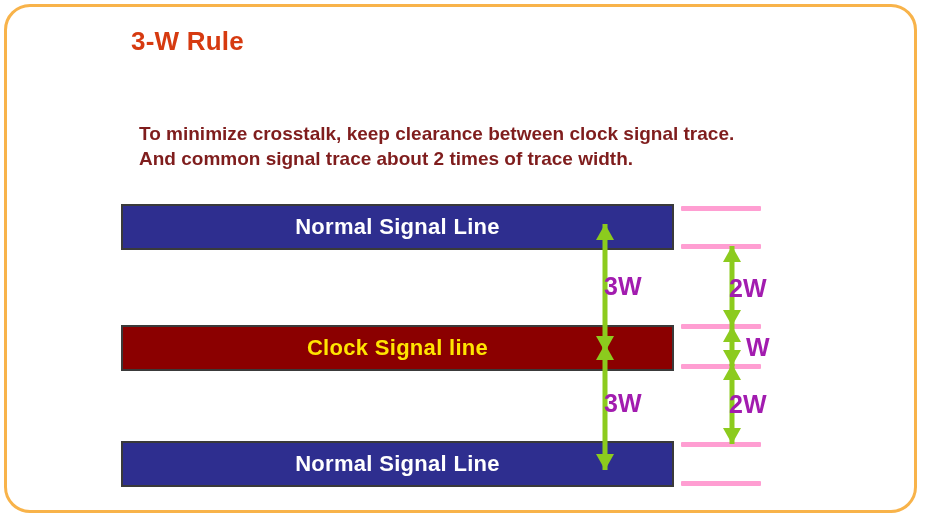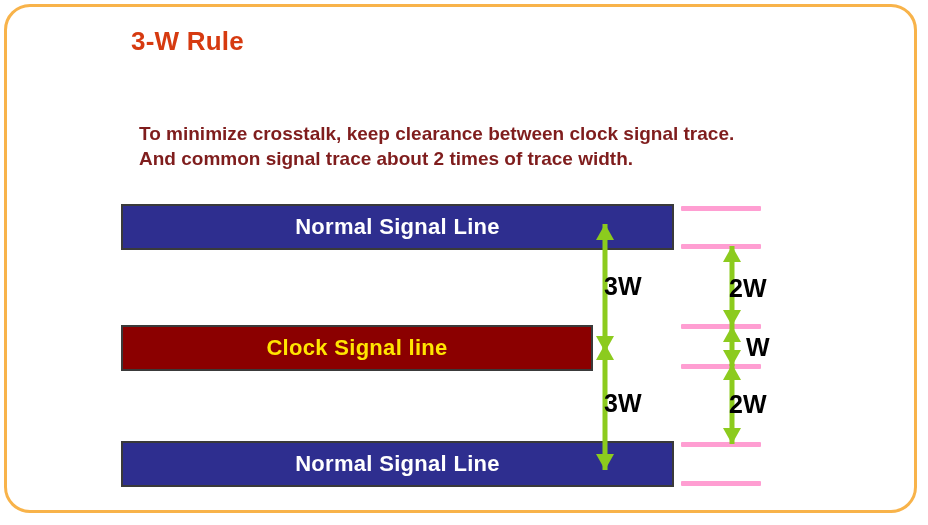--- a/index.html
+++ b/index.html
@@ -72,21 +72,21 @@
   .pink-line {
     position: absolute;
     height: 5px;
     background: #FF9ED2;
     border-radius: 1px;
   }
   .wlabel {
     position: absolute;
     font-size: 25px;
     font-weight: bold;
-    color: #000000;
+    color: #a21caf;
     white-space: nowrap;
   }
   .arrow-svg {
     position: absolute;
     overflow: visible;
   }
 </style>
 </head>
 <body>
 
@@ -98,21 +98,21 @@
 
   <div id="body-text">
     <div>To minimize crosstalk, keep clearance between clock signal trace.</div>
     <div>And common signal trace about 2 times of trace width.</div>
   </div>
 
   <div id="bars-layer">
       <div class="bar bar-blue" style="left: 121px; top: 204px; width: 553px; height: 46px; background: rgb(46, 46, 143); color: rgb(255, 255, 255);">
         <span>Normal Signal Line</span>
       </div>
-      <div class="bar bar-red" style="left: 121px; top: 325px; width: 472px; height: 46px; background: rgb(139, 0, 0); color: rgb(255, 229, 0);">
+      <div class="bar bar-red" style="left: 121px; top: 325px; width: 553px; height: 46px; background: rgb(139, 0, 0); color: rgb(255, 229, 0);">
         <span>Clock Signal line</span>
       </div>
       <div class="bar bar-blue" style="left: 121px; top: 441px; width: 553px; height: 46px; background: rgb(46, 46, 143); color: rgb(255, 255, 255);">
         <span>Normal Signal Line</span>
       </div>
     </div>
   <div id="lines-layer">
       <div class="pink-line" style="left: 681px; top: 206px; width: 80px; background: rgb(255, 158, 210);"></div>
       <div class="pink-line" style="left: 681px; top: 244px; width: 80px; background: rgb(255, 158, 210);"></div>
       <div class="pink-line" style="left: 681px; top: 324px; width: 80px; background: rgb(255, 158, 210);"></div>

